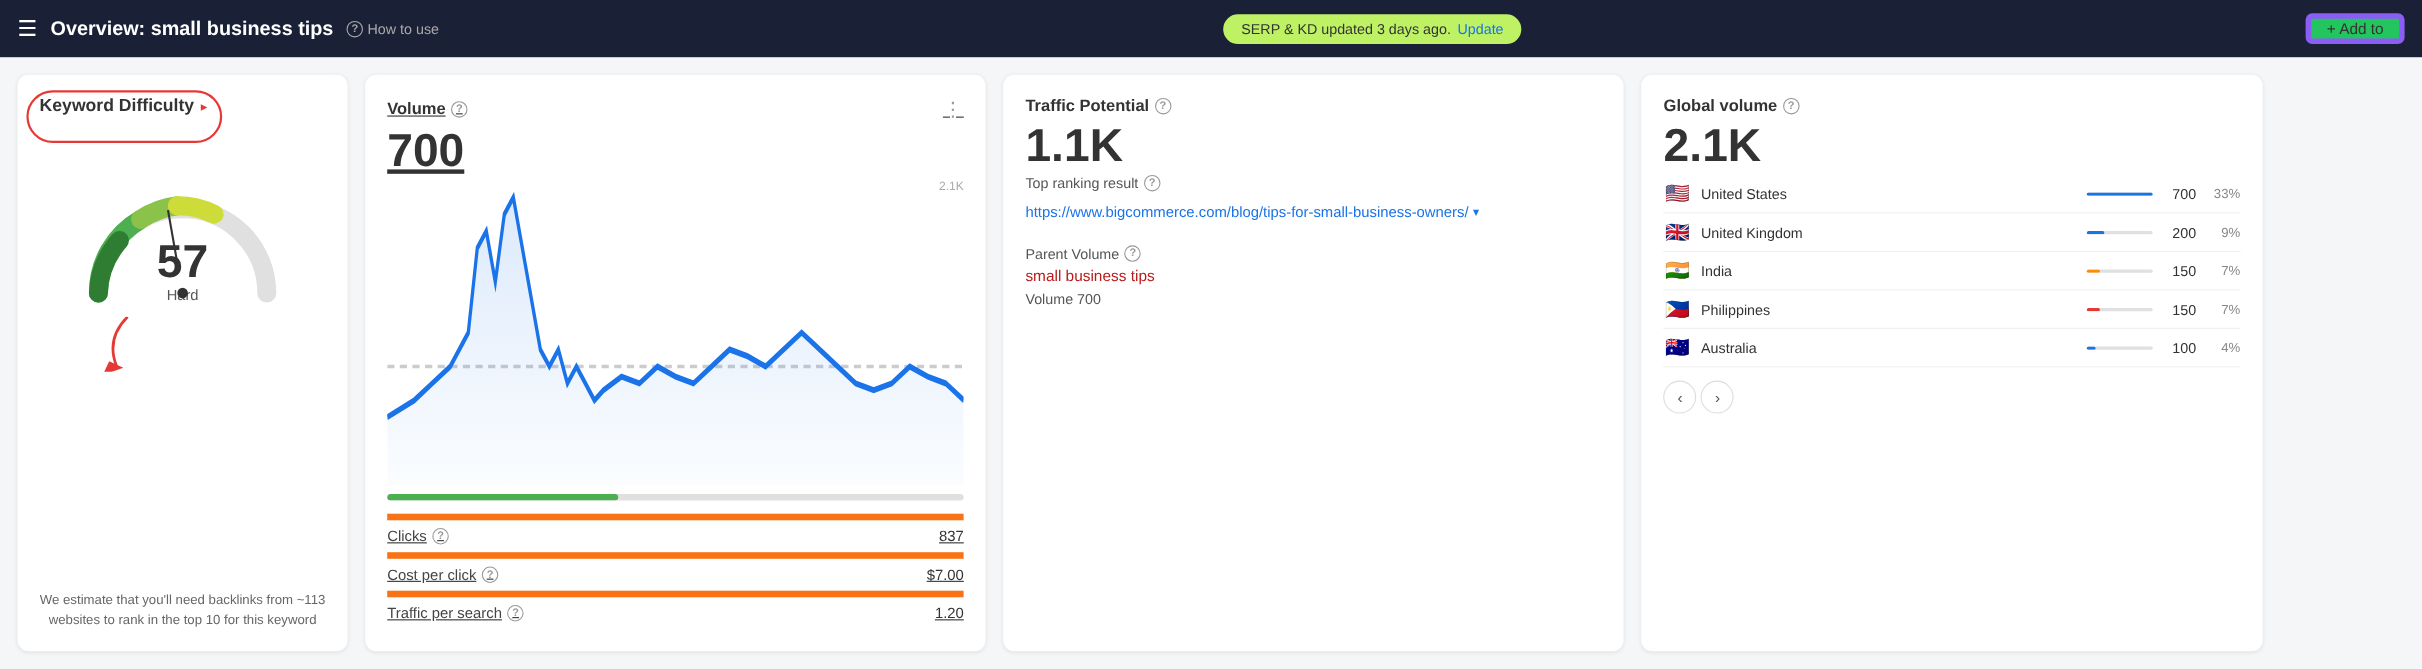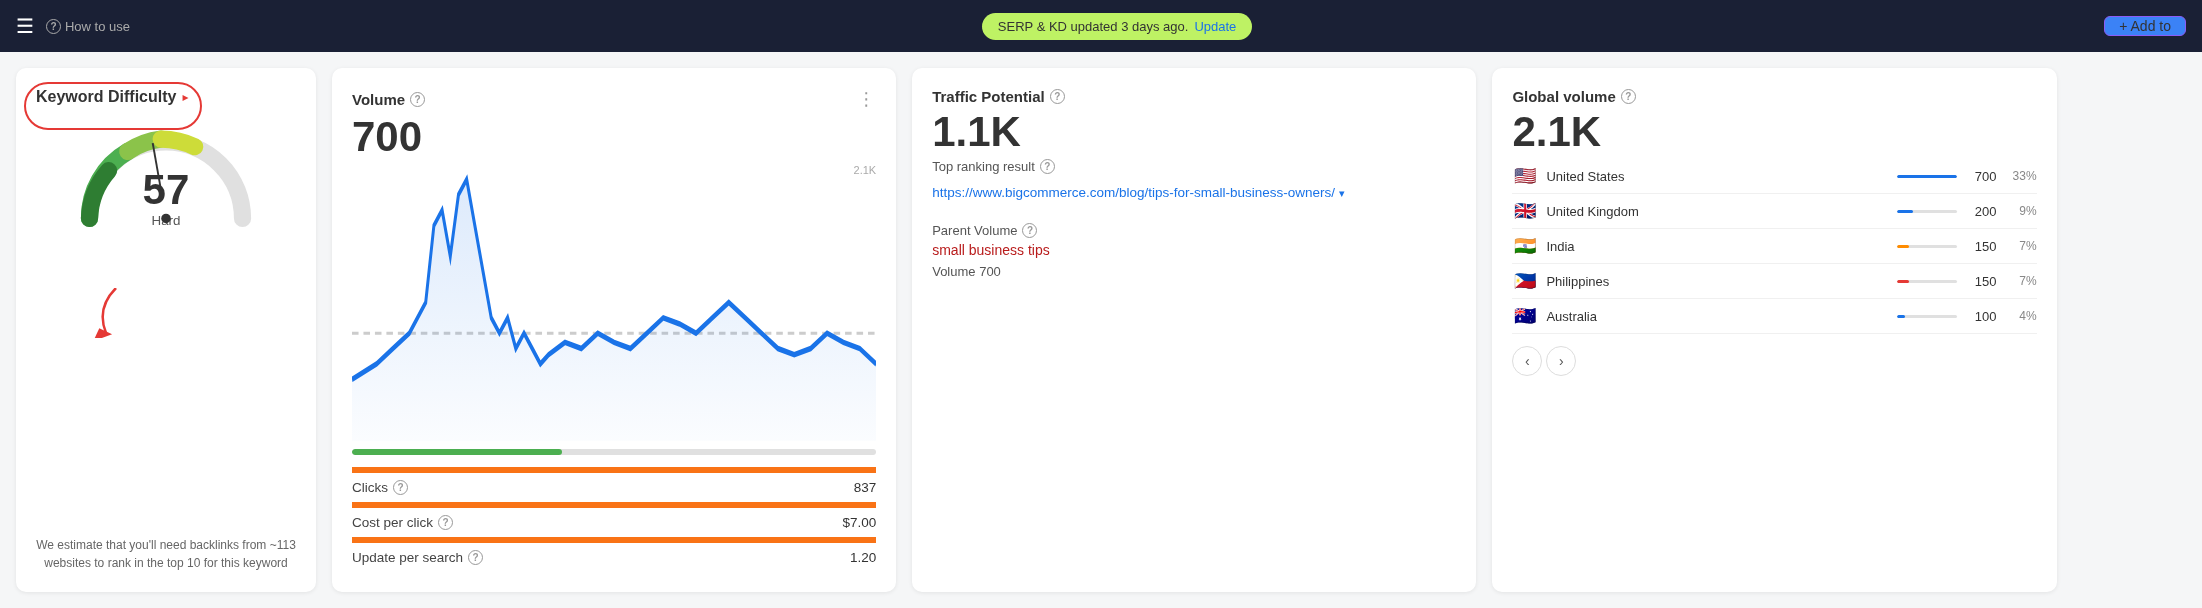--- a/index.html
+++ b/index.html
@@ -23,22 +23,22 @@
       color: #333;
       border-radius: 20px;
       padding: 6px 16px;
       font-size: 13px;
       display: flex;
       align-items: center;
       gap: 6px;
     }
     .serp-badge .update-link { color: #1a73e8; font-weight: 400; cursor: pointer; }
     .add-to-btn {
-      background: #3b82f6;
-      border: 1px solid #8b5cf6;
+      background: #22c55e;
+      border: 5px solid #8b5cf6;
       border-radius: 6px;
       padding: 1px 14px;
       font-size: 14px;
       cursor: pointer;
       color: #333;
       font-weight: 500;
     }
 
     .cards-container {
       display: flex;
@@ -263,36 +263,37 @@
       left: 58px;
       top: 240px;
       pointer-events: none;
     }
   </style>
 </head>
 <body>
 
 <div class="top-bar">
   <span class="top-bar-menu">☰</span>
+  <span class="top-bar-title">Overview: small business tips</span>
   <span class="top-bar-help">
     <span class="info-icon" style="border-color:#aaa;color:#aaa;">?</span>
     <span>How to use</span>
   </span>
   <div class="top-bar-center">
     <div class="serp-badge">
       <span>SERP &amp; KD updated 3 days ago.</span>
       <span class="update-link">Update</span>
     </div>
   </div>
   <button class="add-to-btn">+ Add to</button>
 </div>
 
 <div class="cards-container">
 
-  <div class="card" style="max-width:300px; min-width:220px; flex:0 0 22%;">
+  <div class="card" style="max-width:300px; min-width:220px; flex:0 0 22%;gap:48px;">
 
     <div class="annotation-circle"></div>
 
     <div class="kd-title-row">
       <span class="kd-title">Keyword Difficulty</span>
       <span class="arrow-icon">▸</span>
     </div>
 
     <div class="gauge-container">
 
@@ -317,21 +318,21 @@
     </div>
 
     <svg class="red-arrow-svg" width="60" height="50" style="left:70px;top:220px;">
       <path d="M 30 0 Q 10 20 20 45" stroke="#e53935" stroke-width="2.5" fill="none"></path>
       <polygon points="15,40 25,50 5,50" fill="#e53935" transform="rotate(-20, 15, 45)"></polygon>
     </svg>
 
     <p class="kd-footer">We estimate that you'll need backlinks from ~113 websites to rank in the top 10 for this keyword</p>
   </div>
 
-  <div class="card" style="flex:0 0 26%;">
+  <div class="card" style="flex:0 0 26%;text-decoration:underline;">
     <div class="card-header">
       <div class="card-title">
         <span>Volume</span>
         <span class="info-icon">?</span>
       </div>
       <span class="dots-menu">⋮</span>
     </div>
 
     <div class="card-big-number">700</div>
 
@@ -367,21 +368,21 @@
     </div>
     <div class="metric-row">
       <div class="metric-label">
         <span>Cost per click</span>
         <span class="info-icon">?</span>
       </div>
       <span class="metric-value">$7.00</span>
     </div>
     <div class="metric-row">
       <div class="metric-label">
-        <span>Update per search</span>
+        <span>Traffic per search</span>
         <span class="info-icon">?</span>
       </div>
       <span class="metric-value">1.20</span>
     </div>
   </div>
 
   <div class="card" style="flex:0 0 26%;">
     <div class="card-header">
       <div class="card-title">
         <span>Traffic Potential</span>

